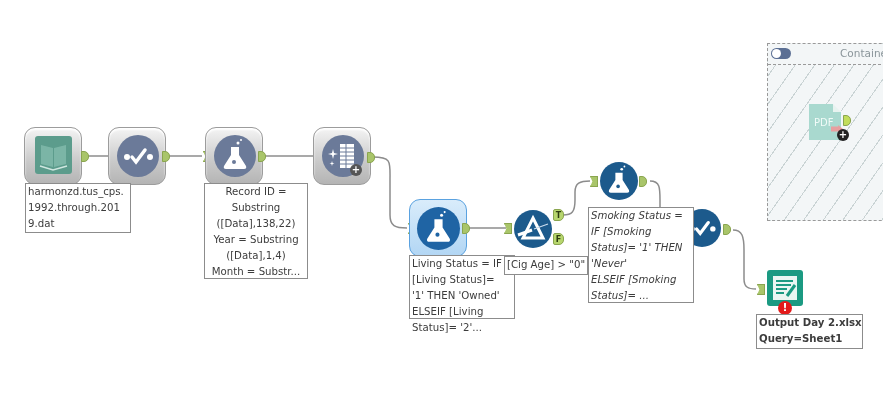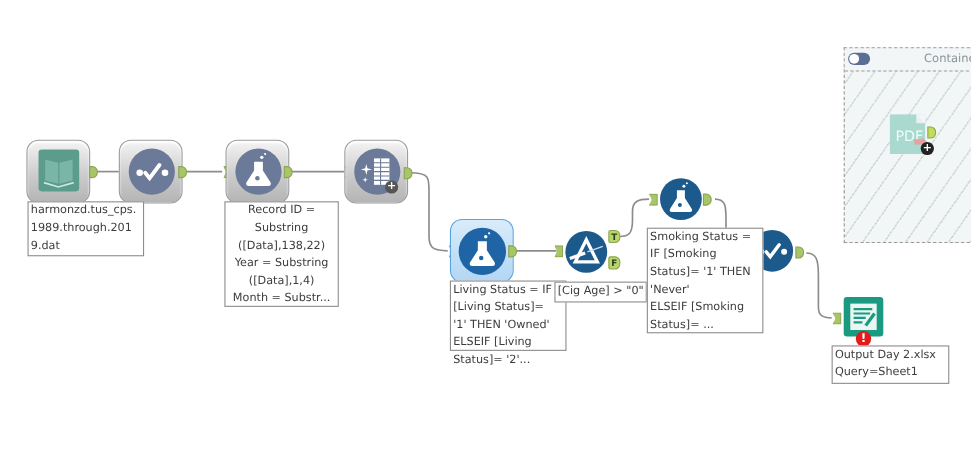--- a/index.html
+++ b/index.html
@@ -25,21 +25,21 @@
   .container { position:absolute; left:767px; top:43px; width:130px; height:178px;
                border:1px dashed #9a9a9a; box-sizing:border-box;
                background: repeating-linear-gradient(-55deg, #f3f6f7 0 11px, #c9d3d4 11px 12px, #f3f6f7 12px 16px);
                }
   .container-head { position:absolute; left:0; top:0; right:0; height:20px; background:#f3f6f7; border-bottom:1px dashed #9a9a9a; }
   .toggle { position:absolute; left:3px; top:4px; width:20px; height:11px; border-radius:6px; background:#5b6f94; }
   .toggle::after { content:""; position:absolute; left:1px; top:1px; width:9px; height:9px; border-radius:50%; background:#fff; }
   .container-title { position:absolute; left:72px; top:3px; font-size:10.5px; color:#8a959a; }
   .pdf { position:absolute; left:41px; top:60px; width:32px; height:36px; background:#a9d9cf; }
   .pdf::before { content:""; position:absolute; right:0; top:0; border-style:solid; border-width:0 8px 8px 0; border-color:transparent #f3f6f7 #e8f3f0 transparent; }
-  .pdf-label { position:absolute; left:5px; top:13px; font-size:13px; color:#f1fbf8; }
+  .pdf-label { position:absolute; left:5px; top:13px; font-size:10px; color:#f1fbf8; }
   .pdf-arrow { position:absolute; left:22px; top:21px; width:12px; height:8px; background:#e79f9f; clip-path:polygon(0 20%, 60% 20%, 60% 0, 100% 50%, 60% 100%, 60% 80%, 0 80%); }
   .plus-badge { position:absolute; border-radius:50%; background:#222; color:#fff; font-size:10px; line-height:11px; text-align:center; font-weight:bold; width:12px; height:12px; }
   .err-badge { position:absolute; left:778px; top:301px; width:14px; height:14px; border-radius:50%; background:#e31b1b; color:#fff; font-weight:bold; font-size:11px; line-height:14px; text-align:center; }
 </style>
 </head>
 <body>
 
 <div id="canvas">
 
   <svg class="wires">
@@ -153,41 +153,41 @@
   <div class="node" style="left:767px;top:270px;width:36px;height:36px;background:#1b9a82;border-radius:3px;">
     <svg width="36" height="36" viewBox="0 0 36 36">
       <rect x="6" y="6" width="24" height="24" fill="#eaf6f2"></rect>
       <path d="M9 11 H26 M9 15 H24 M9 19 H20 M9 23 H17" stroke="#1b9a82" stroke-width="2"></path>
       <path d="M20 26 L28 15" stroke="#1b9a82" stroke-width="3"></path>
     </svg>
   </div>
   <div class="err-badge">!</div>
 
   <div class="ann" style="left:25px;top:183px;width:106px;height:50px;">harmonzd.tus_cps.
-1989.through.201
+1992.through.201
 9.dat</div>
   <div class="ann" style="left:204px;top:183px;width:104px;height:96px;text-align:center;">Record ID =
 Substring
 ([Data],138,22)
 Year = Substring
 ([Data],1,4)
 Month = Substr...</div>
   <div class="ann" style="left:409px;top:255px;width:106px;height:64px;">Living Status = IF
 [Living Status]=
 '1' THEN 'Owned'
 ELSEIF [Living
 Status]= '2'...</div>
   <div class="ann" style="left:504px;top:256px;width:84px;height:19px;">[Cig Age] &gt; "0"</div>
-  <div class="ann" style="left:588px;top:207px;width:106px;height:96px;">Smoking Status =
+  <div class="ann" style="left:588px;top:207px;width:106px;height:96px;font-style:italic;">Smoking Status =
 IF [Smoking
 Status]= '1' THEN
 'Never'
 ELSEIF [Smoking
 Status]= ...</div>
-  <div class="ann" style="left:756px;top:314px;width:107px;height:35px;">Output Day 2.xlsx
+  <div class="ann" style="left:756px;top:314px;width:107px;height:35px;font-weight:bold;">Output Day 2.xlsx
 Query=Sheet1</div>
 
   <div class="container">
     <div class="container-head">
       <div class="toggle"></div>
       <span class="container-title">Containe</span>
     </div>
     <div class="pdf">
       <span class="pdf-label">PDF</span>
       <div class="pdf-arrow"></div>

